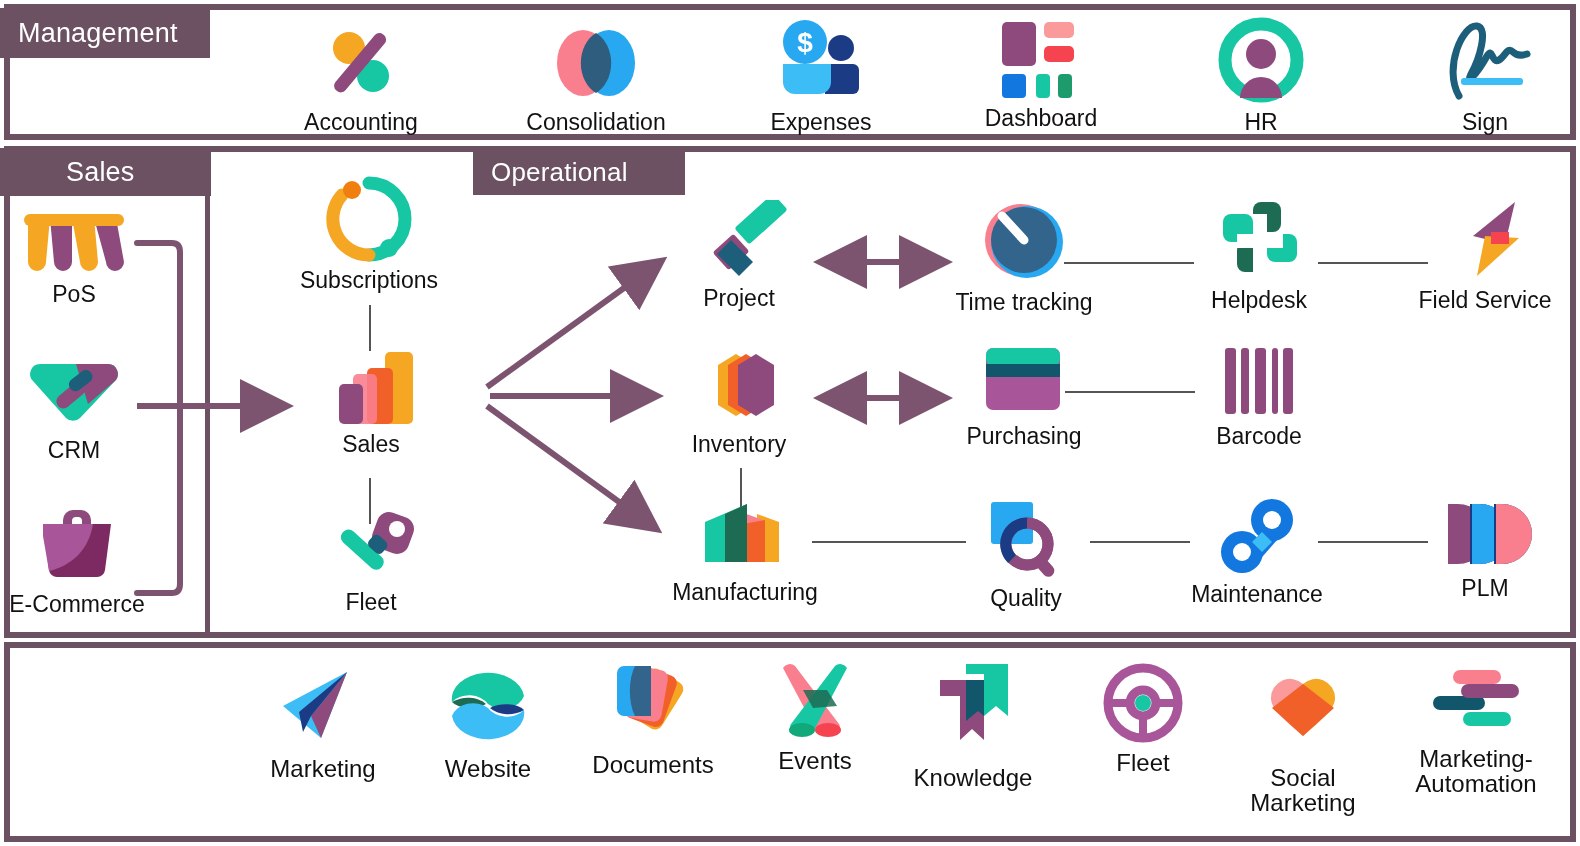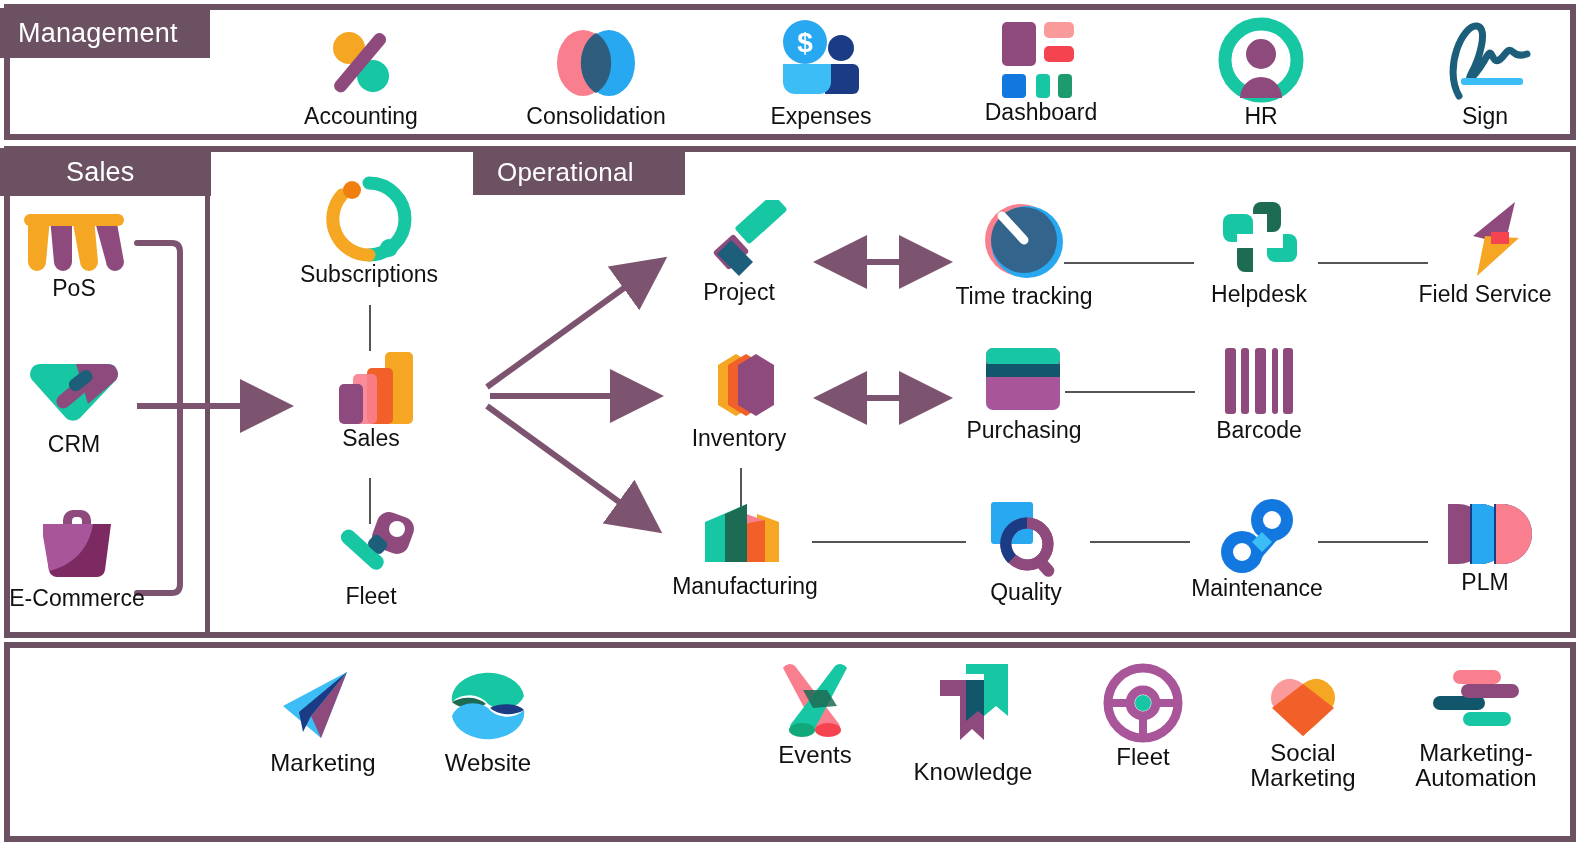--- a/index.html
+++ b/index.html
@@ -16,28 +16,28 @@
   .sec-sales-col{position:absolute;left:4px;top:146px;width:206px;height:492px;border-right:5px solid #6b5161;box-sizing:border-box;}
 
   
   .tab{
     position:absolute;background:#6b5161;color:#ffffff;
     display:flex;align-items:center;box-sizing:border-box;
     font-size:27px;letter-spacing:.2px;
   }
   .tab-management{left:0px;top:8px;width:210px;height:50px;padding-left:18px;}
   .tab-sales{left:0px;top:148px;width:211px;height:48px;padding-left:66px;}
-  .tab-operational{left:473px;top:150px;width:212px;height:45px;padding-left:24px;font-size:26px;align-items:center;}
+  .tab-operational{left:473px;top:150px;width:212px;height:45px;padding-left:18px;font-size:26px;align-items:center;}
   .tab-support{left:0px;top:638px;width:211px;height:45px;padding-left:55px;font-size:26px;}
 
   
   .app{position:absolute;display:flex;flex-direction:column;align-items:center;}
   .app .ic{display:flex;align-items:center;justify-content:center;}
   .app .lbl{
-    color:#111111;font-size:23px;line-height:1.05;
+    margin-top:6px;color:#111111;font-size:23px;line-height:1.05;
     text-align:center;white-space:pre-line;
   }
   .app.small .lbl{font-size:24px;}
 
   
   .line{position:absolute;background:#555555;height:2px;}
   .vline{position:absolute;background:#555555;width:2px;}
   svg.ov{position:absolute;left:0;top:0;width:1580px;height:846px;overflow:visible;pointer-events:none;}
 </style>
 </head>
@@ -386,20 +386,32 @@
       <svg width="92" height="88" viewBox="0 0 92 88">
         <path d="M10 40 a36 26 0 0 1 72 -6 a22 18 0 0 1 -36 8 a22 18 0 0 0 -36 -2z" fill="#17c7a4"></path>
         <path d="M10 40 a22 14 0 0 1 34 2 a20 10 0 0 1 -34 -2z" fill="#1d6b53"></path>
         <path d="M82 48 a36 26 0 0 1 -72 6 a22 18 0 0 1 36 -8 a22 18 0 0 0 36 2z" fill="#3dbdf5"></path>
         <path d="M82 48 a22 14 0 0 1 -34 -2 a20 10 0 0 1 34 2z" fill="#1b3c84"></path>
       </svg>
     </span>
     <span class="lbl">Website</span>
   </div>
 
+  <div class="app small" style="left:580px;top:662px;width:146px;">
+    <span class="ic">
+      <svg width="88" height="84" viewBox="0 0 88 84">
+        <rect x="26" y="10" width="40" height="54" rx="8" fill="#f5a623" transform="rotate(32 46 37)"></rect>
+        <rect x="22" y="8" width="40" height="54" rx="8" fill="#f2602a" transform="rotate(20 42 35)"></rect>
+        <rect x="18" y="6" width="38" height="52" rx="8" fill="#fa7f8e" transform="rotate(10 37 32)"></rect>
+        <rect x="8" y="4" width="34" height="50" rx="7" fill="#28a8f0"></rect>
+        <path d="M26 4 h16 v50 h-16 a16 34 0 0 1 0 -50z" fill="#33648c"></path>
+      </svg>
+    </span>
+    <span class="lbl">Documents</span>
+  </div>
 
   <div class="app small" style="left:742px;top:662px;width:146px;">
     <span class="ic">
       <svg width="96" height="80" viewBox="0 0 96 80">
         <path d="M16 6 a8 8 0 0 1 12 -2 L72 62 a13 8 0 0 1 -22 8z" fill="#fa7f8e"></path>
         <path d="M80 6 a8 8 0 0 0 -12 -2 L24 62 a13 8 0 0 0 22 8z" fill="#17c7a4"></path>
         <path d="M36 28 L60 28 L70 44 L46 46z" fill="#1d6b53" opacity=".85"></path>
         <ellipse cx="35" cy="68" rx="13" ry="7" fill="#11a87a"></ellipse>
         <ellipse cx="61" cy="68" rx="13" ry="7" fill="#f5444f"></ellipse>
       </svg>
@@ -425,21 +437,21 @@
         <circle cx="41" cy="41" r="13" fill="none" stroke="#a9559a" stroke-width="9"></circle>
         <circle cx="41" cy="41" r="8" fill="#17c7a4"></circle>
         <rect x="4" y="37" width="22" height="8" fill="#a9559a"></rect>
         <rect x="56" y="37" width="22" height="8" fill="#a9559a"></rect>
         <rect x="37" y="54" width="8" height="22" fill="#a9559a"></rect>
       </svg>
     </span>
     <span class="lbl">Fleet</span>
   </div>
 
-  <div class="app small" style="left:1228px;top:662px;width:150px;">
+  <div class="app small" style="left:1228px;top:662px;width:150px;gap:19px;">
     <span class="ic">
       <svg width="86" height="78" viewBox="0 0 86 78">
         <path d="M43 22 a19 19 0 0 1 32 14 c0 8 -5 15 -32 38z" fill="#f5a623"></path>
         <path d="M43 22 a19 19 0 0 0 -32 14 c0 8 5 15 32 38z" fill="#fa9a9a"></path>
         <path d="M43 22 L74 46 L43 74 L12 46z" fill="#f2602a"></path>
       </svg>
     </span>
     <span class="lbl">Social
 Marketing</span>
   </div>

